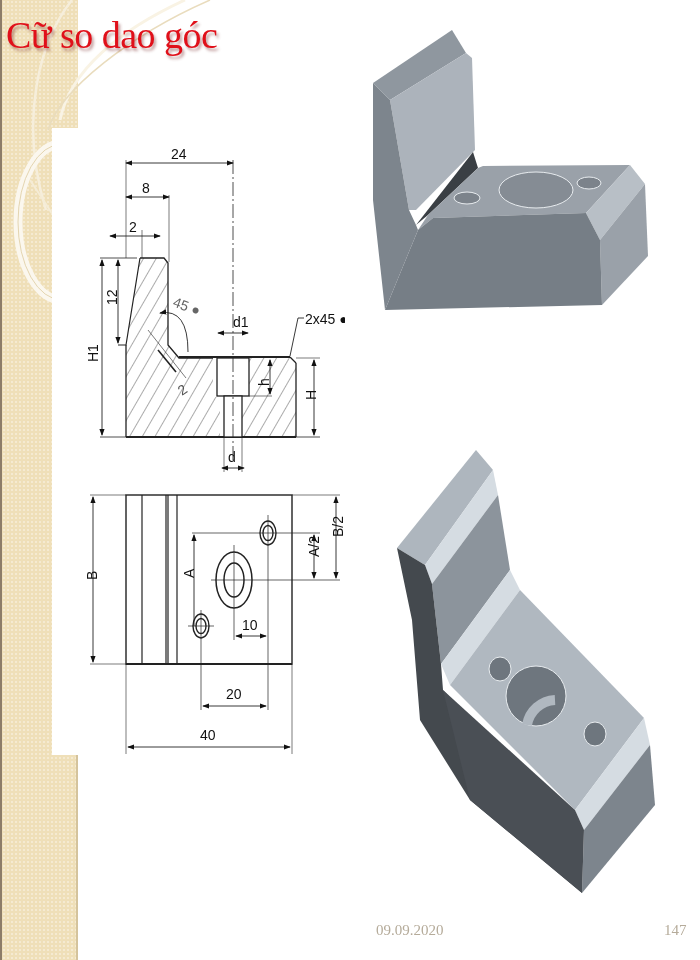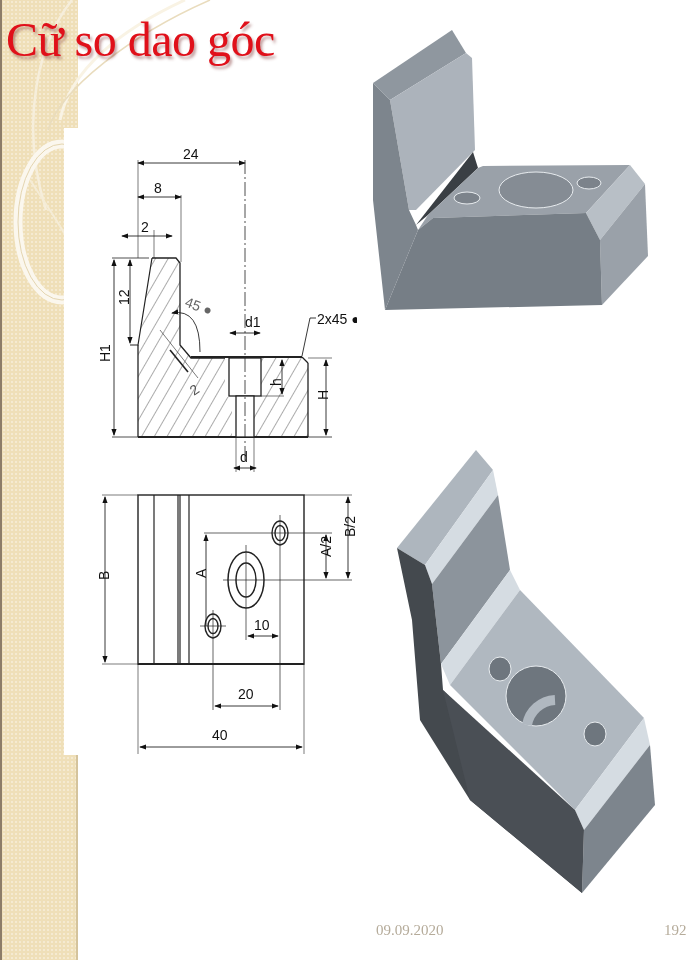--- a/index.html
+++ b/index.html
@@ -4,23 +4,23 @@
 <style>
   html, body { margin: 0; padding: 0; }
   body { width: 700px; height: 960px; position: relative; overflow: hidden; background: #ffffff; font-family: "Liberation Serif", serif; }
   .sidebar { position: absolute; left: 0; top: 0; width: 78px; height: 960px;
     background-color: #efdfb8;
     background-image: radial-gradient(circle at 2px 2px, rgba(255,255,255,0.35) 1px, transparent 1.2px);
     background-size: 4px 4px;
     border-left: 2px solid #8c7c68; box-sizing: border-box; }
   .sidebar-shadow { position: absolute; left: 76px; top: 128px; width: 2px; height: 832px; background: #d4c39c; }
   .deco { position: absolute; left: 0; top: 0; width: 240px; height: 320px; pointer-events: none; }
-  .title { position: absolute; left: 6px; top: 16px; font-size: 48px; color: #e0101a; letter-spacing: -0.5px;
+  .title { position: absolute; left: 6px; top: 16px; font-size: 38px; color: #e0101a; letter-spacing: -0.5px;
     text-shadow: 2px 3px 3px rgba(120,40,40,0.45); white-space: nowrap; line-height: 1; }
-  .panel { position: absolute; left: 64px; top: 128px; width: 293px; height: 627px; background: #ffffff; }
+  .panel { position: absolute; left: 52px; top: 128px; width: 293px; height: 627px; background: #ffffff; }
   .panel svg { position: absolute; left: 0; top: 0; }
   .model { position: absolute; }
   .footer-date { position: absolute; left: 376px; top: 922px; font-size: 15px; color: #b5ab9a; }
   .footer-page { position: absolute; left: 664px; top: 922px; font-size: 15px; color: #b5ab9a; }
   svg text { font-family: "Liberation Sans", sans-serif; }
 </style>
 </head>
 <body>
 
 <div class="sidebar"></div>
@@ -175,13 +175,13 @@
   <circle cx="536" cy="696" r="30" fill="#6e767e" stroke="#e8ecef" stroke-width="1"></circle>
   <path d="M527,725 a30,30 0 0 1 28,-25" fill="none" stroke="#b0b8c0" stroke-width="10"></path>
   <ellipse cx="500" cy="669" rx="11" ry="12" fill="#6e767e" stroke="#e8ecef" stroke-width="1"></ellipse>
   <ellipse cx="595" cy="734" rx="11" ry="12" fill="#6e767e" stroke="#e8ecef" stroke-width="1"></ellipse>
   <polygon points="575,810 644,718 650,745 584,830" fill="#d5dce2"></polygon>
   <polygon points="584,830 650,745 655,805 582,893" fill="#7d858d"></polygon>
   <polygon points="443,690 575,810 584,830 582,893 470,800" fill="#4a4f55"></polygon>
 </svg>
 
 <div class="footer-date">09.09.2020</div>
-<div class="footer-page">192</div>
+<div class="footer-page">147</div>
 
 </body></html>

